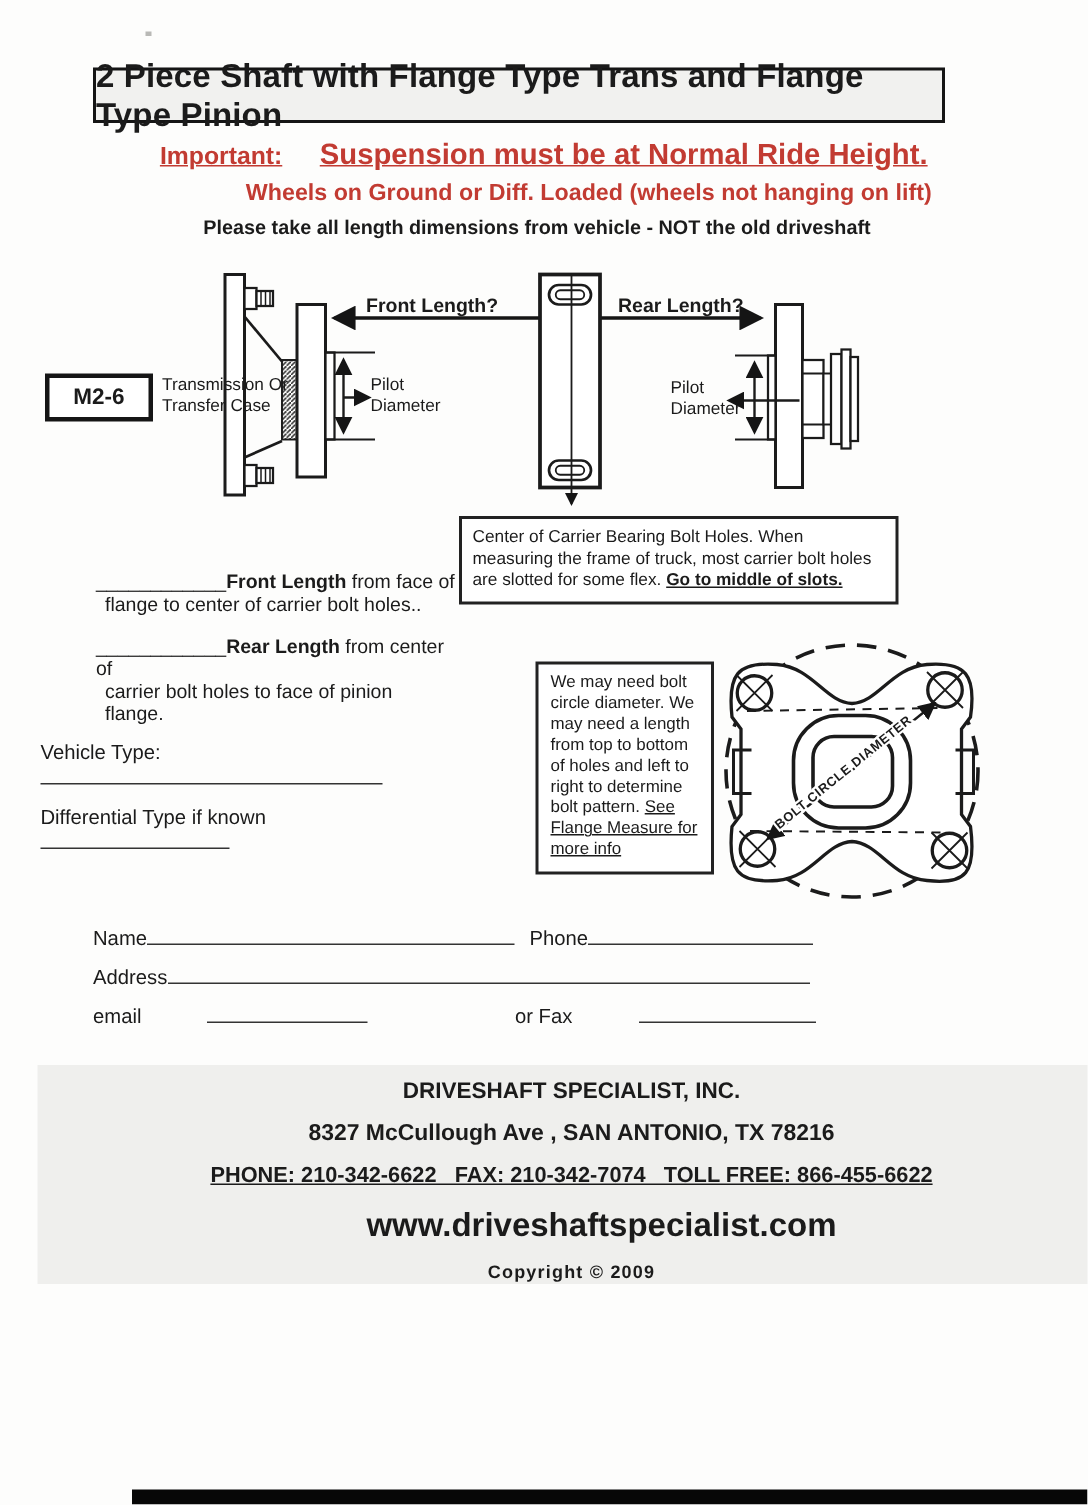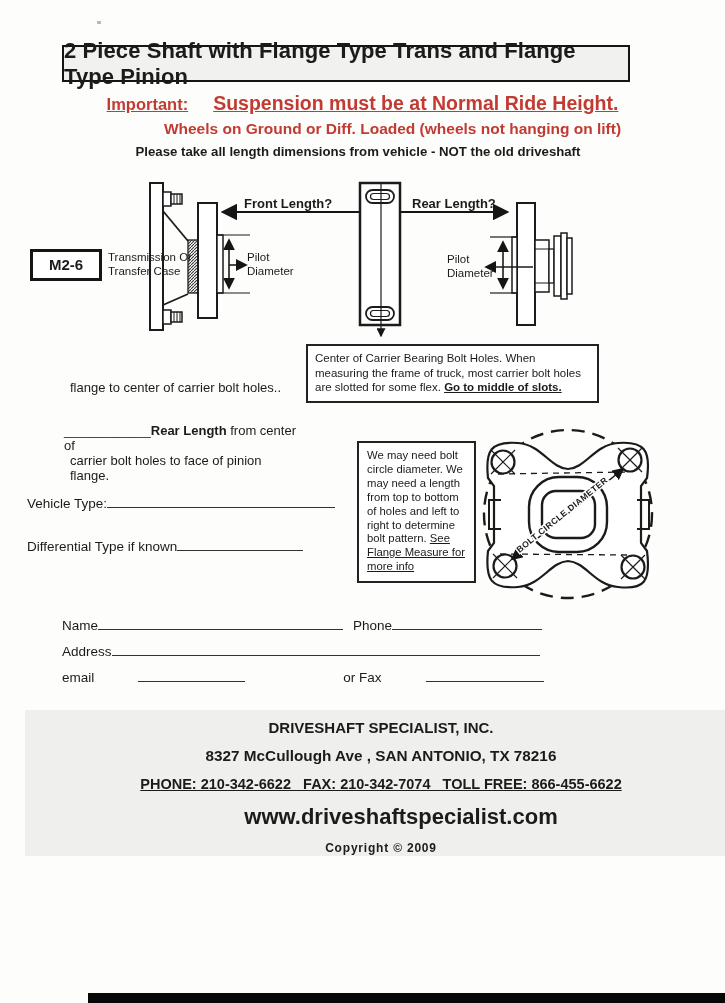--- a/index.html
+++ b/index.html
@@ -43,21 +43,21 @@
     left:306px; top:344px; width:275px; border:2px solid #222; background:#fff;
     padding:5px 7px 6px 7px; font-size:11.5px; line-height:14.5px;
   }
   .carrier-box .emph { font-weight:bold; text-decoration:underline; }
 
   .mpara { font-size:13px; line-height:15px; width:240px; }
   #mp1 { left:64px; top:380px; }
   #mp2 { left:64px; top:423px; }
   .mpara .l2 { margin-left:6px; }
 
-  .vrow { font-size:13.5px; display:flex; align-items:baseline; }
+  .vrow { font-size:13.5px; display:flex; align-items:baseline;flex-direction:column; }
   #vehicle { left:27px; top:494px; }
   #diff    { left:27px; top:537px; }
   .blank { display:inline-block; border-bottom:1.5px solid #333; height:13px; }
 
   .bolt-box {
     left:357px; top:441px; width:101px; border:2px solid #222; background:#fff;
     padding:6px 6px 7px 8px; font-size:11.3px; line-height:13.9px;
   }
   .bolt-box .u { text-decoration:underline; }
 
@@ -168,20 +168,21 @@
 <div class="abs pilot-lbl" id="pilot-right">
   <div>Pilot</div>
   <div>Diameter</div>
 </div>
 
 <div class="abs carrier-box">
   <span>Center of Carrier Bearing Bolt Holes.  When measuring the frame of truck, most carrier bolt holes are slotted for some flex. </span><span class="emph">Go to middle of slots.</span>
 </div>
 
 <div class="abs mpara" id="mp1">
+  <div><span>____________</span><b>Front Length</b><span> from face of</span></div>
   <div class="l2">flange to center of carrier bolt holes..</div>
 </div>
 <div class="abs mpara" id="mp2">
   <div><span>____________</span><b>Rear Length</b><span> from center of</span></div>
   <div class="l2">carrier bolt holes to face of pinion flange.</div>
 </div>
 
 <div class="abs vrow" id="vehicle">
   <span class="lab">Vehicle Type:</span>
     <span class="blank" style="width:228px"></span>

